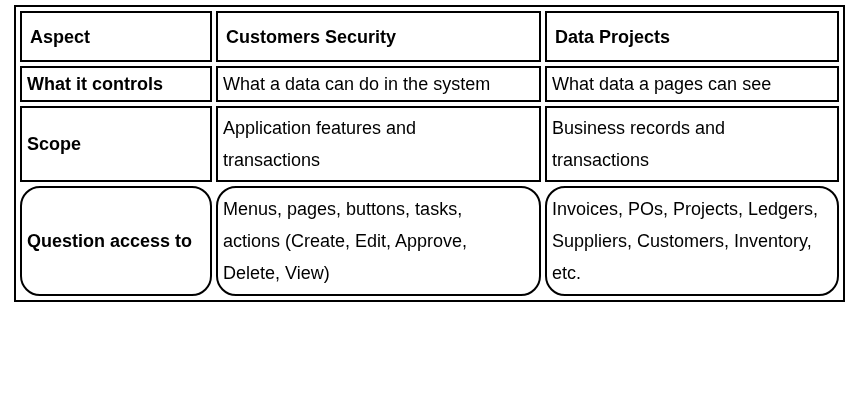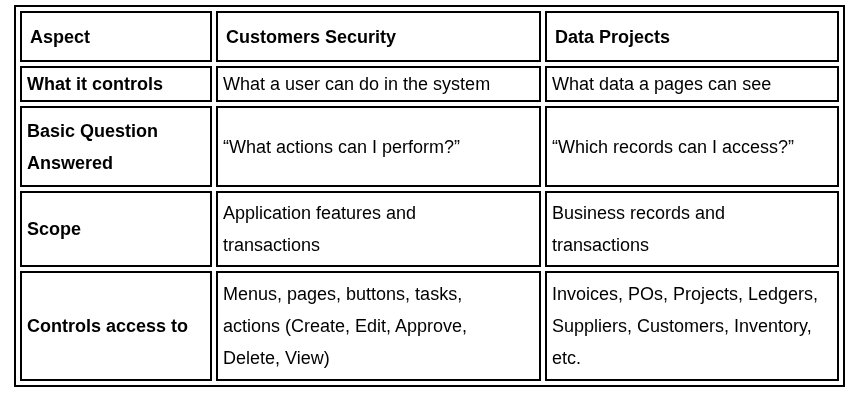--- a/index.html
+++ b/index.html
@@ -36,57 +36,51 @@
   }
   .comparison-table th { font-weight: bold; padding-left: 8px; }
   td.label-cell { font-weight: bold; }
   .c0 { width: 192px; }
   .c1 { width: 325px; }
   .c2 { width: 294px; }
   .r0 td, .r0 th { height: 51px; }
   .r1 td { height: 31px; }
   .r2 td { height: 81px; }
   .r3 td { height: 76px; }
-  .r4 td { height: 110px; }
+  .r4 td { height: 110px; border-radius: 20px; }
 </style>
 </head>
 <body>
 
 <table class="comparison-table">
   <colgroup>
     <col class="c0">
     <col class="c1">
     <col class="c2">
   </colgroup>
   <tbody>
     <tr class="r0">
       <th>Aspect</th>
       <th>Customers Security</th>
       <th>Data Projects</th>
     </tr>
     <tr class="r1">
       <td class="label-cell">What it controls</td>
-      <td>What a user can do in the system</td>
+      <td>What a data can do in the system</td>
       <td>What data a pages can see</td>
-    </tr>
-    <tr class="r2">
-      <td class="label-cell">Basic Question
-Answered</td>
-      <td>“What actions can I perform?”</td>
-      <td>“Which records can I access?”</td>
     </tr>
     <tr class="r3">
       <td class="label-cell">Scope</td>
       <td>Application features and
 transactions</td>
       <td>Business records and
 transactions</td>
     </tr>
     <tr class="r4">
-      <td class="label-cell">Controls access to</td>
+      <td class="label-cell">Question access to</td>
       <td>Menus, pages, buttons, tasks,
 actions (Create, Edit, Approve,
 Delete, View)</td>
       <td>Invoices, POs, Projects, Ledgers,
 Suppliers, Customers, Inventory,
 etc.</td>
     </tr>
   </tbody>
 </table>
 

